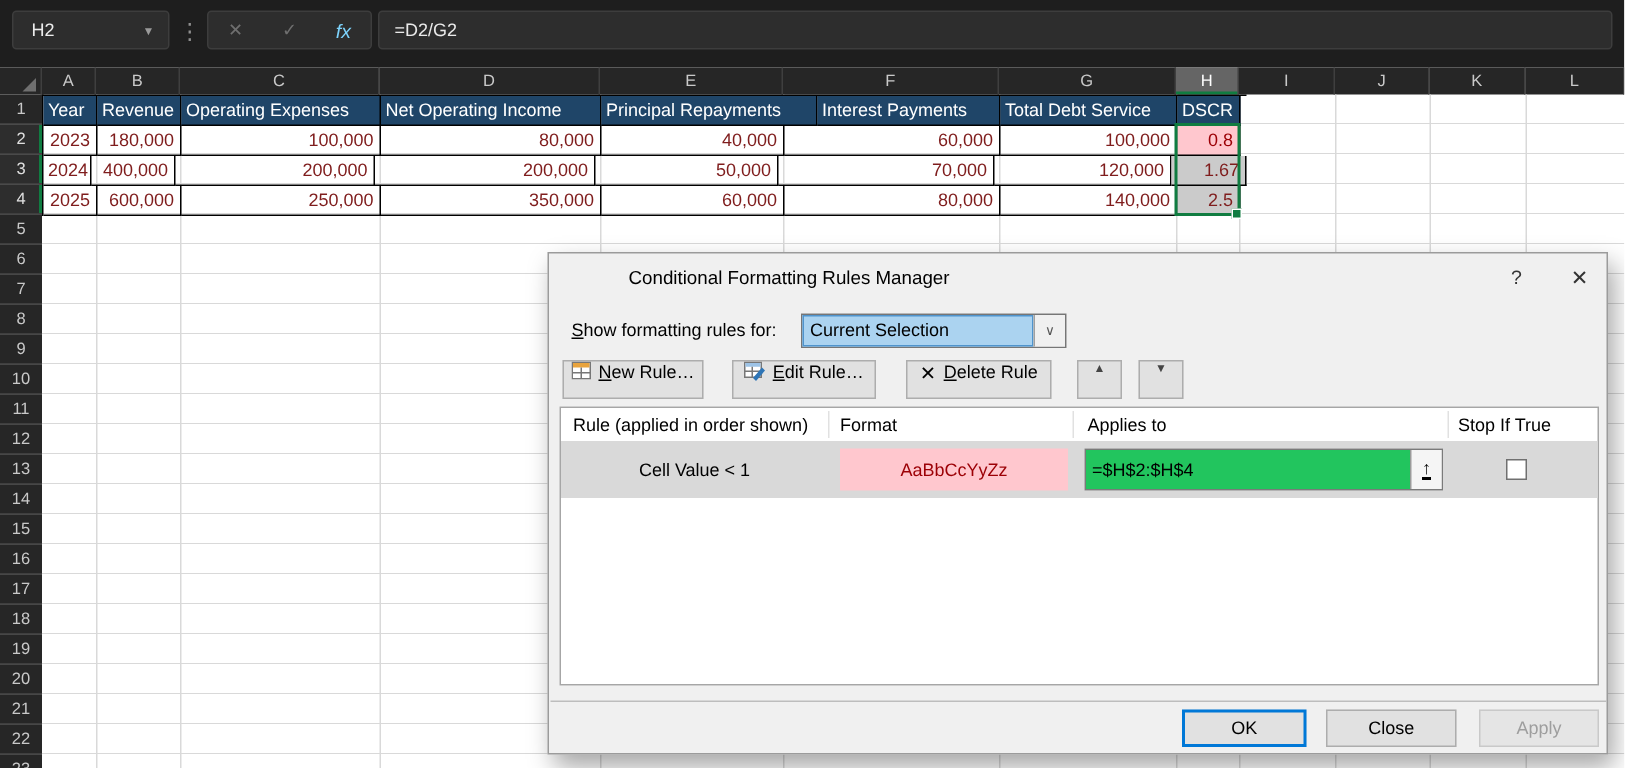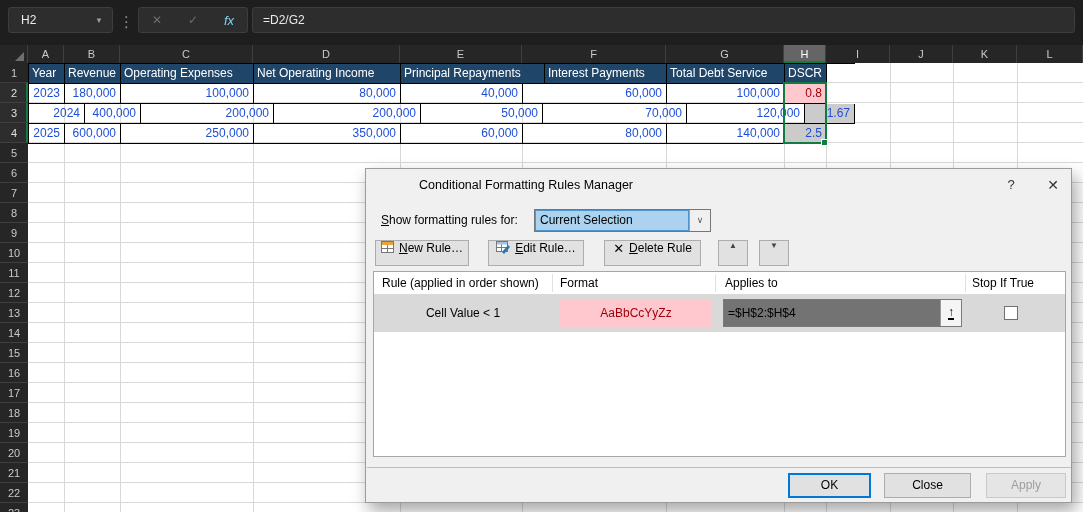--- a/index.html
+++ b/index.html
@@ -29,21 +29,21 @@
   .rh{width:28px;height:20px;background:#262626;color:#c9c9c9;font-size:11px;text-align:center;line-height:20px;border-bottom:1px solid #3f3f3f;cursor:pointer;}
   .rh.sel{background:#2d2d2d;color:#e0e0e0;box-shadow:inset -2px 0 0 #107C41;}
 
   #hlines{position:absolute;left:28px;top:63px;width:1055px;height:449px;
     background:repeating-linear-gradient(to bottom, transparent 0 19px, #d9d9d9 19px 20px);}
   .vline{position:absolute;top:63px;width:1px;height:449px;background:#d9d9d9;}
 
   
   #dtable{position:absolute;left:28px;top:63px;border-left:1px solid #000;border-top:1px solid #000;}
   .trow{display:flex;}
-  .td{height:20px;font-size:12px;color:#1d4ed8;border-right:1px solid #000;border-bottom:1px solid #000;
+  .td{height:20px;font-size:12px;color:#7f1d1d;border-right:1px solid #000;border-bottom:1px solid #000;
       line-height:19px;padding:0 4px 0 3px;white-space:nowrap;overflow:hidden;cursor:cell;}
   .td.th{background:#1f4568;color:#fff;}
   .td.num{text-align:right;}
   .td.pink{background:#FFC7CE;color:#9C0006;}
   .td.selg{background:#cbcbcb;}
 
   #selborder{position:absolute;left:783px;top:82px;width:44px;height:62px;border:2px solid #107C41;pointer-events:none;}
   #fillhandle{position:absolute;left:821px;top:139px;width:7px;height:7px;background:#107C41;border:1px solid #fff;cursor:crosshair;}
 
   
@@ -66,21 +66,21 @@
   .del-x{font-weight:bold;font-size:13px;}
 
   #rlist{position:absolute;left:7px;top:102px;width:693px;height:186px;background:#fff;border:1px solid #a6a6a6;}
   .lh{position:absolute;top:0;height:22px;line-height:22px;white-space:nowrap;}
   .lh-sep{position:absolute;top:2px;width:1px;height:18px;background:#e1e1e1;}
   #rule-row{position:absolute;left:0;top:22px;width:691px;height:38px;background:#d9d9d9;cursor:pointer;}
   #rule-name{position:absolute;left:0;top:0;width:178px;height:38px;line-height:38px;text-align:center;}
   #fmt-preview{position:absolute;left:186px;top:5px;width:152px;height:28px;background:#FFC7CE;color:#9C0006;
                text-align:center;line-height:28px;}
   #applies-wrap{position:absolute;left:349px;top:5px;width:239px;height:28px;border:1px solid #7a7a7a;background:#fff;display:flex;}
-  #applies-input{flex:1;border:0;outline:none;font-size:12px;padding-left:4px;background:#737373;color:#000;}
+  #applies-input{flex:1;border:0;outline:none;font-size:12px;padding-left:4px;background:#22c55e;color:#000;}
   #range-btn{width:21px;border-left:1px solid #9b9b9b;background:#f5f5f5;display:flex;align-items:center;justify-content:center;cursor:pointer;}
   #range-btn .r-ico{font-size:12px;font-weight:bold;border-bottom:2px solid #000;line-height:11px;}
   #stop-check{position:absolute;left:630px;top:12px;width:14px;height:14px;background:#fff;border:1px solid #707070;cursor:pointer;}
 
   #dlg-hr{position:absolute;left:1px;top:298px;width:704px;height:1px;background:#bdbdbd;}
   .ft-btn{position:absolute;top:304px;height:25px;background:#e1e1e1;border:1px solid #adadad;
           text-align:center;line-height:23px;cursor:pointer;}
   #btn-ok{left:422px;width:83px;border:2px solid #0078D7;line-height:21px;}
   #btn-close{left:518px;width:87px;}
   #btn-apply{left:620px;width:80px;color:#9e9e9e;background:#e5e5e5;border-color:#c9c9c9;cursor:default;}
@@ -180,21 +180,21 @@
         <div class="td num" style="width: 36px;">2023</div>
         <div class="td num" style="width: 56px;">180,000</div>
         <div class="td num" style="width: 133px;">100,000</div>
         <div class="td num" style="width: 147px;">80,000</div>
         <div class="td num" style="width: 122px;">40,000</div>
         <div class="td num" style="width: 144px;">60,000</div>
         <div class="td num" style="width: 118px;">100,000</div>
         <div class="td num pink" style="width: 42px;">0.8</div>
       </div>
       <div class="trow">
-        <div class="td num" style="width: 56px;">2024</div>
+        <div class="td num" style="width: 32px;">2024</div>
         <div class="td num" style="width: 56px;">400,000</div>
         <div class="td num" style="width: 133px;">200,000</div>
         <div class="td num" style="width: 147px;">200,000</div>
         <div class="td num" style="width: 122px;">50,000</div>
         <div class="td num" style="width: 144px;">70,000</div>
         <div class="td num" style="width: 118px;">120,000</div>
         <div class="td num selg" style="width: 50px;">1.67</div>
       </div>
       <div class="trow">
         <div class="td num" style="width: 36px;">2025</div>

